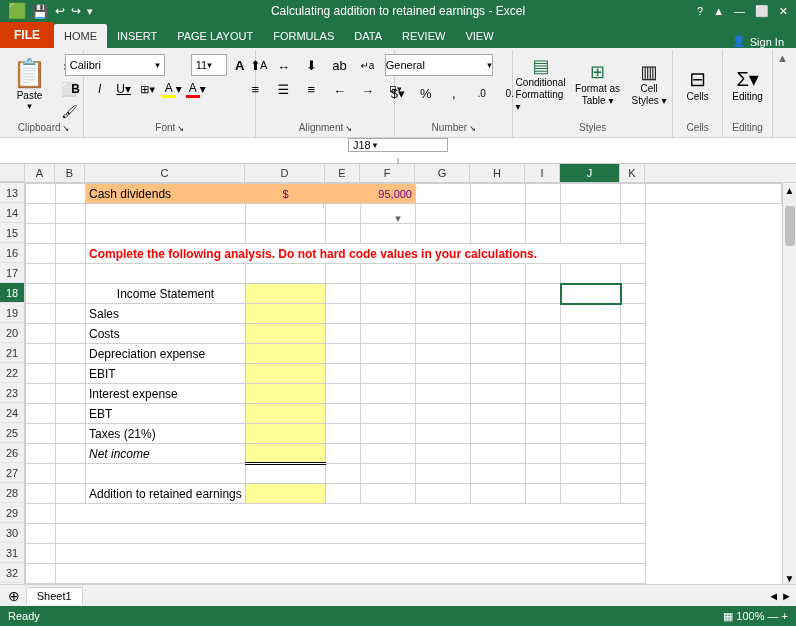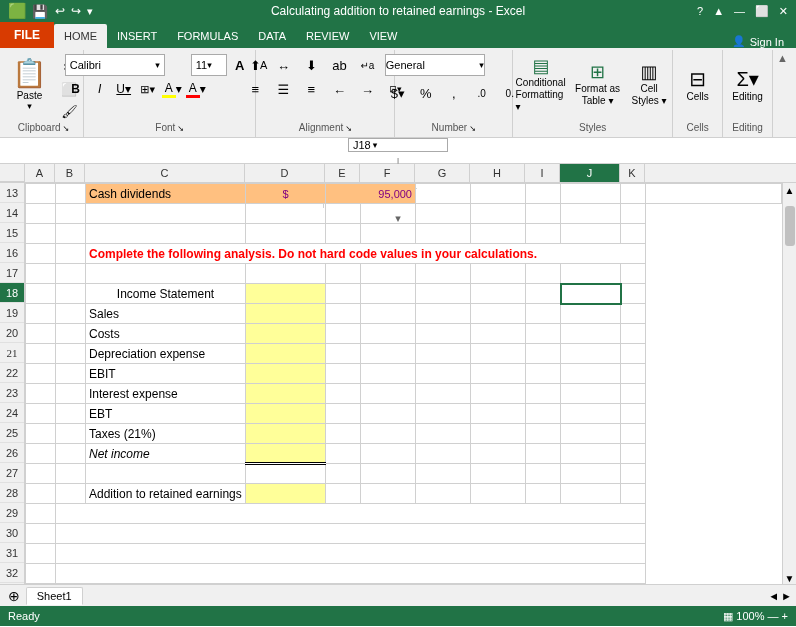--- a/index.html
+++ b/index.html
@@ -167,21 +167,21 @@
     .italic { font-style: italic; }
     .underline { text-decoration: underline; }
 
     
     .align-col { display: flex; flex-direction: column; gap: 2px; }
     .align-row { display: flex; gap: 2px; }
     .number-box {
       border: 1px solid #aaa;
       background: white;
       height: 22px;
-      width: 100px;
+      width: 108px;
       font-size: 11px;
       display: flex;
       align-items: center;
       justify-content: center;
       cursor: pointer;
     }
     .number-btns { display: flex; gap: 2px; margin-top: 2px; }
 
     
     .formula-bar {
@@ -321,20 +321,21 @@
     <span>—</span>
     <span>⬜</span>
     <span>✕</span>
   </div>
 </div>
 
 <div class="ribbon-tabs">
   <div class="file-tab">FILE</div>
   <div class="ribbon-tab active">HOME</div>
   <div class="ribbon-tab">INSERT</div>
+  <div class="ribbon-tab">PAGE LAYOUT</div>
   <div class="ribbon-tab">FORMULAS</div>
   <div class="ribbon-tab">DATA</div>
   <div class="ribbon-tab">REVIEW</div>
   <div class="ribbon-tab">VIEW</div>
   <div class="sign-in">
     <span>👤</span>
     <span>Sign In</span>
   </div>
 </div>
 
@@ -533,21 +534,21 @@
 
     <div style="display:flex;flex-direction:column;background:#f0f0f0;border-right:1px solid #d0d0d0;width:25px;min-width:25px;">
       <div class="row-num" style="height:20px;">13</div>
       <div class="row-num" style="height:20px;">14</div>
       <div class="row-num" style="height:20px;">15</div>
       <div class="row-num" style="height:20px;">16</div>
       <div class="row-num" style="height:20px;">17</div>
       <div class="row-num active-row" style="height:20px;">18</div>
       <div class="row-num" style="height:20px;">19</div>
       <div class="row-num" style="height:20px;">20</div>
-      <div class="row-num" style="height:20px;font-family:Liberation Serif, serif;">21</div>
+      <div class="row-num" style="height:20px;">21</div>
       <div class="row-num" style="height:20px;">22</div>
       <div class="row-num" style="height:20px;">23</div>
       <div class="row-num" style="height:20px;">24</div>
       <div class="row-num" style="height:20px;">25</div>
       <div class="row-num" style="height:20px;">26</div>
       <div class="row-num" style="height:20px;">27</div>
       <div class="row-num" style="height:20px;">28</div>
       <div class="row-num" style="height:20px;">29</div>
       <div class="row-num" style="height:20px;">30</div>
       <div class="row-num" style="height:20px;">31</div>

